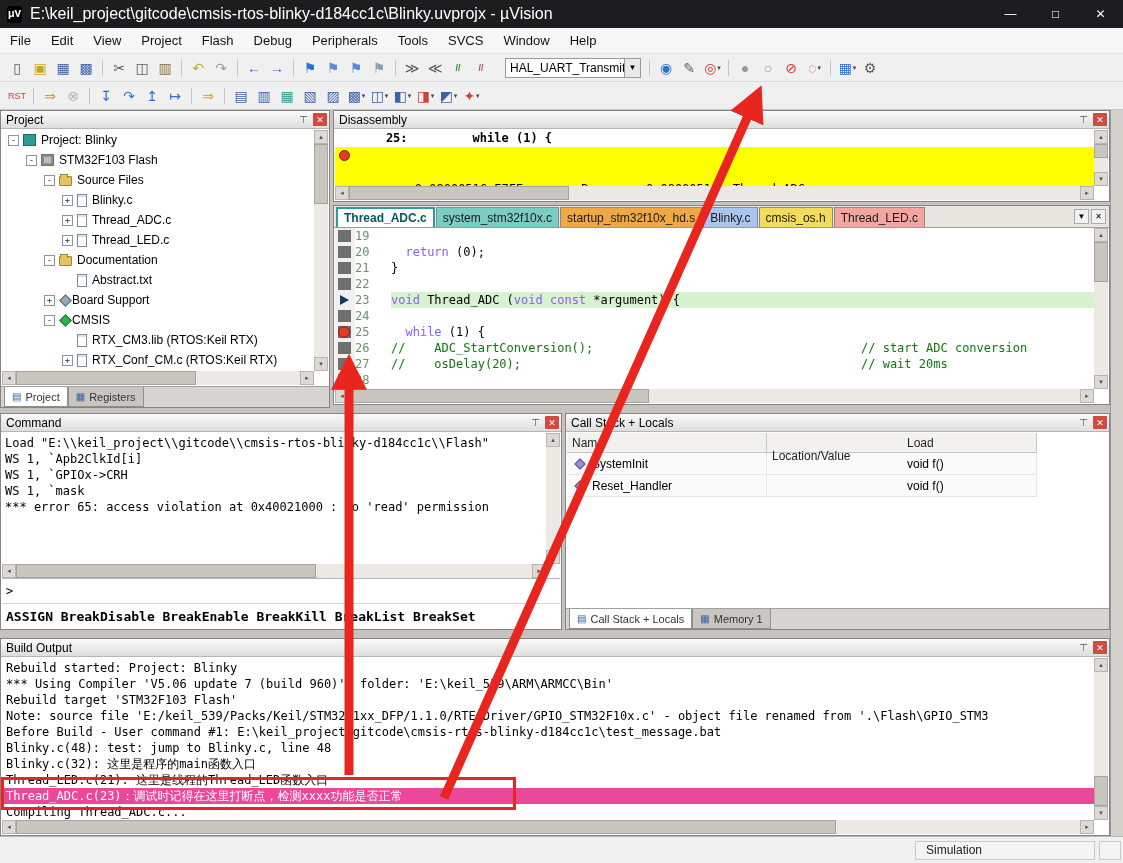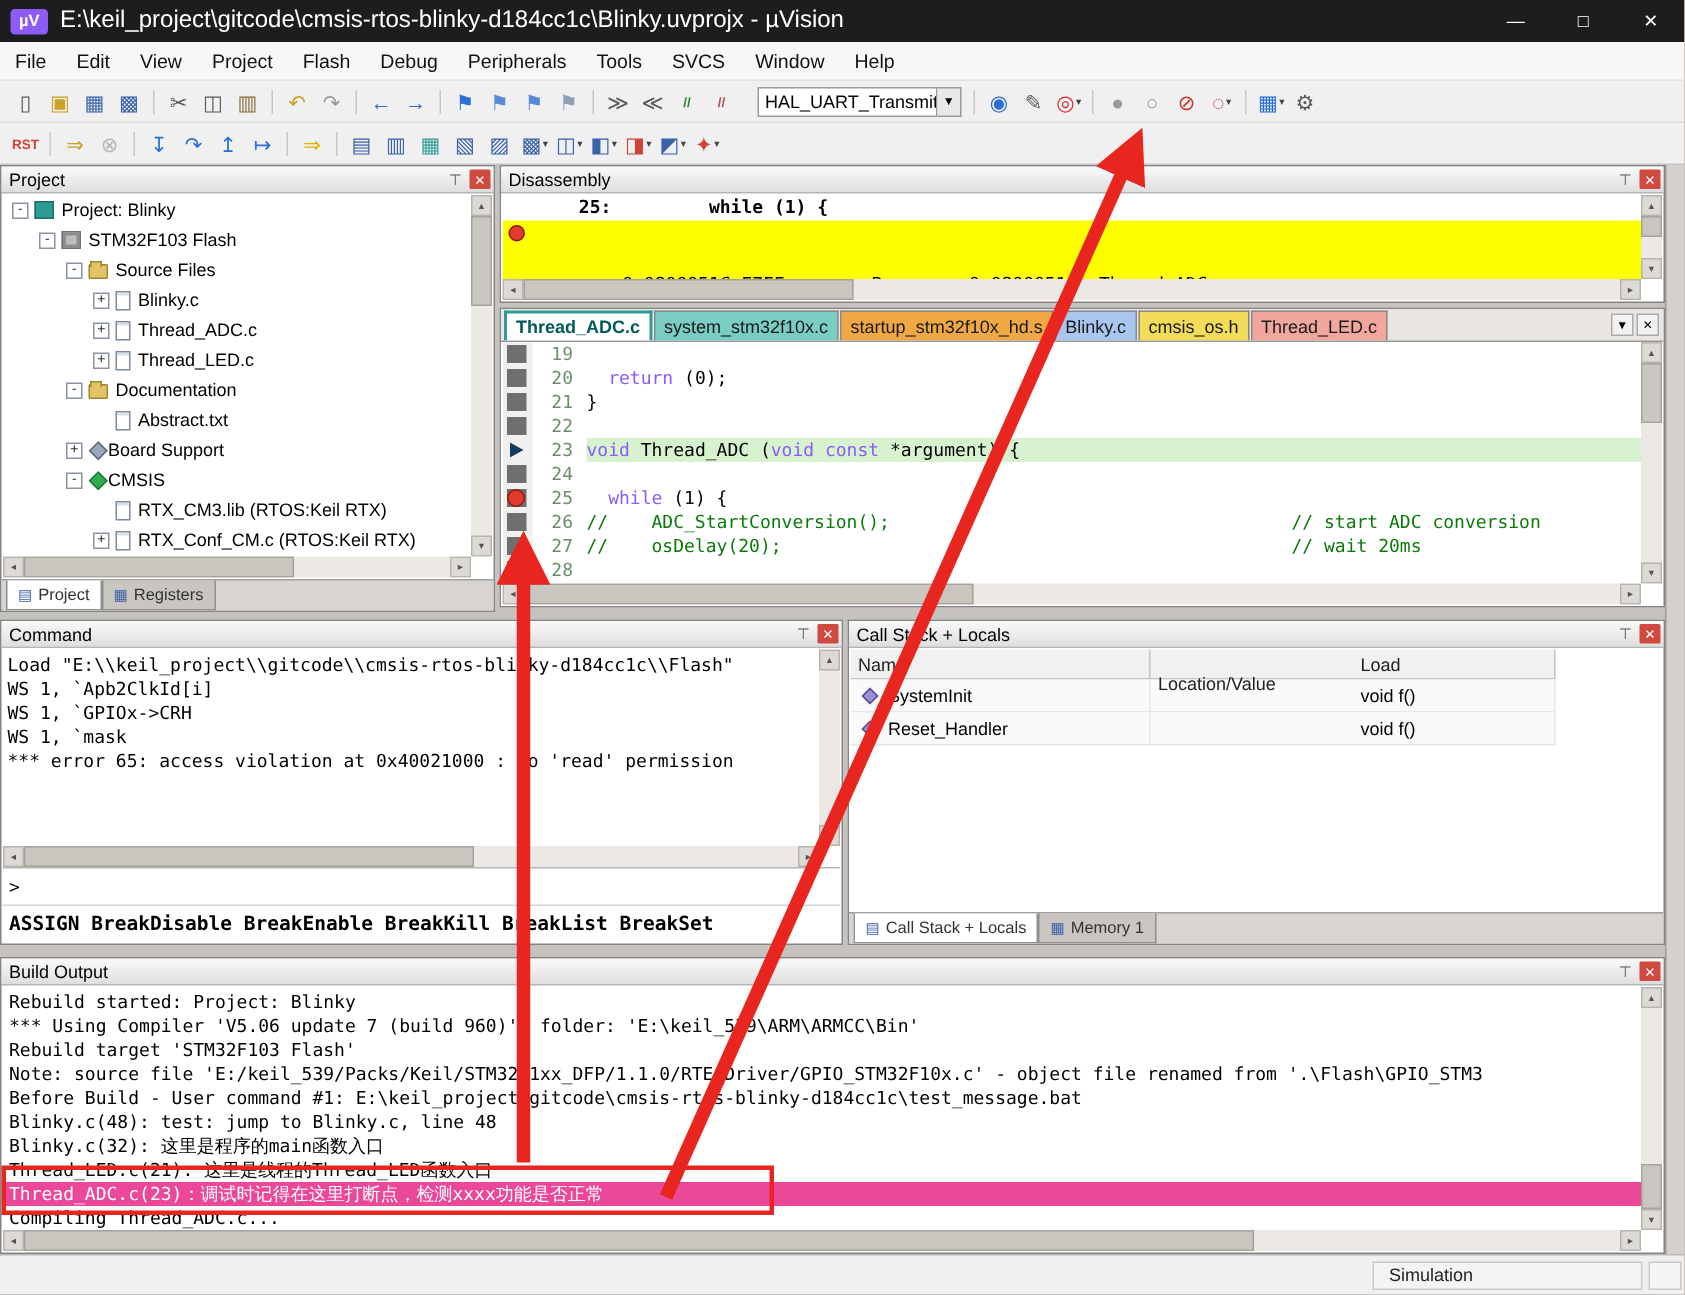--- a/index.html
+++ b/index.html
@@ -2,39 +2,39 @@
 <html><head>
 <meta charset="utf-8">
 <style>
   *{margin:0;padding:0;box-sizing:border-box;}
   html,body{width:1123px;height:863px;overflow:hidden;}
   body{font-family:"Liberation Sans",sans-serif;background:#bfbdb8;}
   #win{position:relative;width:1123px;height:863px;background:#c6c3be;overflow:hidden;}
 
   
   .titlebar{position:absolute;left:0;top:0;width:1123px;height:28px;background:#1d1d1f;display:flex;align-items:center;color:#fff;z-index:5;}
-  .appicon{width:25px;height:17px;margin:0 8px 0 7px;background:#8b5cf6;border-radius:3px;color:#fff;font-size:11px;display:flex;align-items:center;justify-content:center;font-weight:bold;flex:none;}
+  .appicon{width:15px;height:17px;margin:0 8px 0 7px;background:#000000;border-radius:3px;color:#fff;font-size:11px;display:flex;align-items:center;justify-content:center;font-weight:bold;flex:none;font-family:Liberation Mono, monospace;}
   .titletext{font-size:16px;flex:1;white-space:nowrap;overflow:hidden;}
   .wbtn{width:45px;height:28px;display:flex;align-items:center;justify-content:center;font-size:12px;color:#fff;flex:none;}
 
   
   .menubar{position:absolute;left:0;top:28px;width:1123px;height:26px;background:#f7f7f7;display:flex;align-items:center;border-bottom:1px solid #e2e2e2;z-index:5;}
   .menuitem{padding:0 10px;font-size:13px;color:#111;height:100%;display:flex;align-items:center;}
 
   
   .toolbar{position:absolute;left:0;width:1123px;height:28px;background:#f0f0f0;display:flex;align-items:center;padding-left:6px;z-index:5;}
   .tb1{top:54px;border-bottom:1px solid #dcdcdc;}
   .tb2{top:82px;border-bottom:1px solid #c6c6c6;}
   .ticons{display:flex;align-items:center;height:100%;}
   .tbi{min-width:23px;height:22px;display:flex;align-items:center;justify-content:center;font-size:14px;border-radius:2px;position:relative;padding:0 1px;cursor:default;}
   .tbi.sep{margin-left:10px;}
   .tbi.sep::before{content:"";position:absolute;left:-6px;top:3px;width:1px;height:16px;background:#c6c6c6;}
   .tbi .g{display:inline-block;}
   .tbi .dd{font-size:7px;color:#444;margin-left:1px;}
-  .tbi.txt .g{font-size:9px;font-weight:bold;}
+  .tbi.txt .g{font-size:9px;font-weight:normal;}
   .tbi.small .g{font-size:9px;font-weight:bold;}
   .combo{display:flex;align-items:center;margin-left:12px;margin-right:4px;}
   .combo .cbox{width:120px;height:20px;background:#fff;border:1px solid #9a9a9a;font-size:12px;display:flex;align-items:center;padding:0 4px;white-space:nowrap;overflow:hidden;}
   .combo .cbtn{width:16px;height:20px;border:1px solid #9a9a9a;border-left:none;background:#e9e9e9;font-size:8px;display:flex;align-items:center;justify-content:center;}
 
   
   .panel{position:absolute;background:#fff;border:1px solid #848484;overflow:hidden;}
   .phead{height:18px;background:linear-gradient(#fafafa,#dedede);border-bottom:1px solid #b5b5b5;display:flex;align-items:center;font-size:12px;padding:0 2px 0 5px;color:#000;}
   .phead .sp{flex:1;}
   .pin{width:13px;height:13px;margin-right:3px;color:#555;font-size:10px;display:flex;align-items:center;justify-content:center;}
@@ -80,21 +80,21 @@
   #editor{left:333px;top:205px;width:777px;height:200px;background:#fff;}
   .etabs{height:22px;background:#e9e6e1;display:flex;align-items:flex-end;padding-left:2px;gap:1px;border-bottom:1px solid #9a9a9a;overflow:hidden;white-space:nowrap;}
   .etab{height:20px;padding:2px 6px;font-size:12px;border:1px solid #8a8a8a;border-bottom:none;display:flex;align-items:center;flex:none;}
   .etab.act{font-weight:bold;border:2px solid #2e9b94;border-bottom:none;}
   .etabctl{margin-left:auto;display:flex;gap:2px;padding:0 3px 3px 0;flex:none;}
   .etabctl span{width:15px;height:15px;border:1px solid #aaa;background:#f2f2f2;font-size:8px;display:flex;align-items:center;justify-content:center;}
   .ebody{position:absolute;left:1px;top:22px;right:15px;bottom:15px;overflow:hidden;background:#fff;}
   .eline{display:flex;height:16px;font-family:"DejaVu Sans Mono",monospace;font-size:12px;line-height:16px;white-space:pre;}
   .gmark{width:20px;flex:none;background:#f1f0ee;position:relative;}
   .blk{position:absolute;left:3px;top:2px;width:13px;height:12px;background:#6f6f6f;}
-  .lnum{width:36px;flex:none;text-align:right;padding-right:9px;color:#6e8f6e;}
+  .lnum{width:36px;flex:none;padding-right:9px;color:#6e8f6e;}
   .ecode{flex:1;position:relative;color:#000;}
   .eline.cur .ecode{background:#d6f2cf;}
   .kw{color:#8b5cf6;}
   .cmt{color:#0a7a0a;}
   .tailc{position:absolute;left:470px;top:0;}
   .bpdot{position:absolute;left:3px;top:2px;width:12px;height:12px;border-radius:50%;background:#e23b2e;border:1px solid #8a1a10;z-index:2;}
   .tri{position:absolute;left:5px;top:3px;width:0;height:0;border-left:9px solid #143c5c;border-top:5px solid transparent;border-bottom:5px solid transparent;}
 
   
   #command{left:0;top:413px;width:562px;height:217px;}

